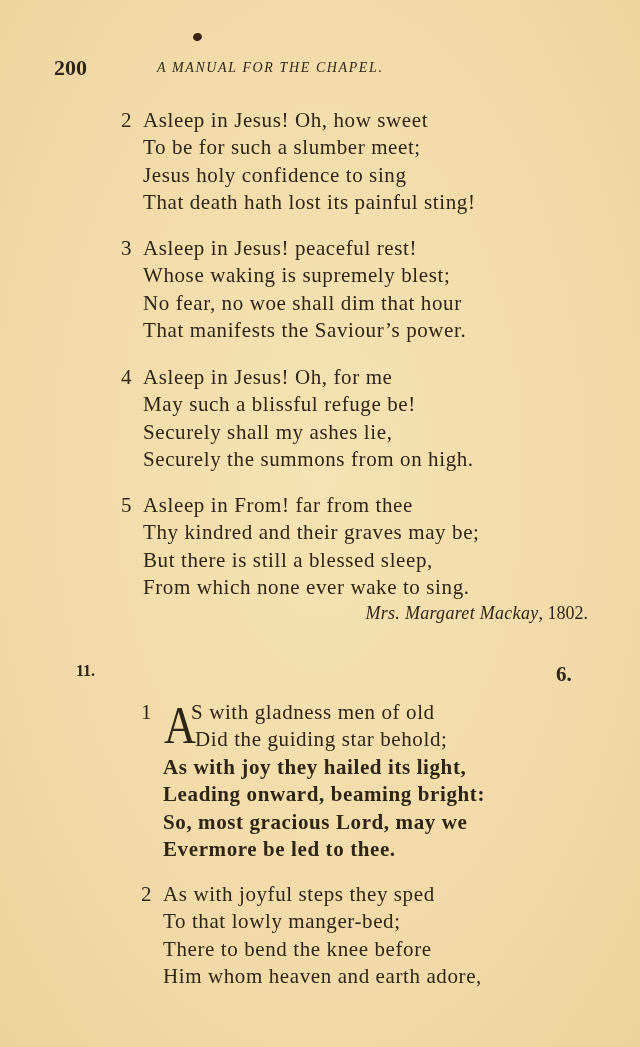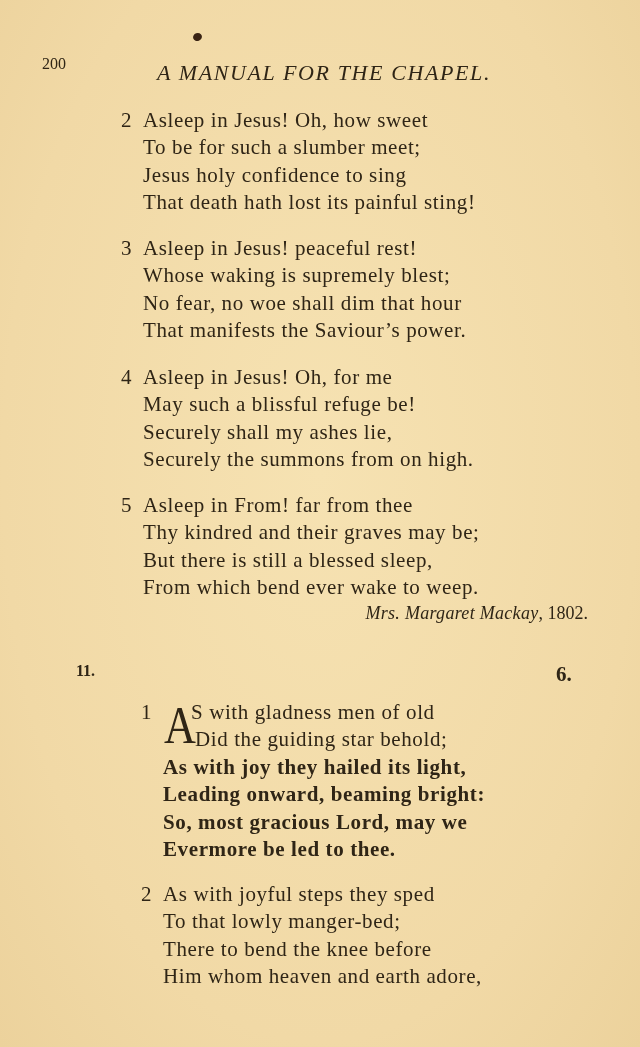--- a/index.html
+++ b/index.html
@@ -6,22 +6,22 @@
   body {
     width:640px; height:1047px; overflow:hidden;
     background:#f3ddaa;
     background: radial-gradient(ellipse at 50% 45%, #f6e2b2 0%, #f1d9a6 70%, #ecd29c 100%);
     font-family:"DejaVu Serif", "Liberation Serif", serif;
     color:#2f2516;
     position:relative;
   }
   .abs { position:absolute; }
   .blot { left:193px; top:33px; width:9px; height:8px; border-radius:50%; background:#3a2414; transform:rotate(-20deg); }
-  .pagenum { left:42px; top:55px; font-size:16px; font-family:"Liberation Serif", serif; }
-  .runhead { left:157px; top:60px; font-size:22px; font-style:italic; letter-spacing:1.6px; font-family:"Liberation Serif", serif; }
+  .pagenum { left:54px; top:55px; font-size:22px; font-family:"Liberation Serif", serif;font-weight:bold; }
+  .runhead { left:157px; top:60px; font-size:14px; font-style:italic; letter-spacing:1.6px; font-family:"Liberation Serif", serif; }
   .verse { position:absolute; font-family:"Liberation Serif", serif; font-size:21px; line-height:27.3px; letter-spacing:0.6px; }
   .line { white-space:nowrap; height:27.3px; }
   .vnum { position:absolute; left:-22px; }
   .attr { right:52px; top:603px; font-size:18px; font-family:"Liberation Serif", serif; white-space:nowrap; }
   .attr i { letter-spacing:0.3px; }
   .hymnnum { left:76px; top:662px; font-size:16px; font-weight:bold; font-family:"Liberation Serif", serif; }
   .meter { left:556px; top:662px; font-size:21px; font-weight:bold; font-family:"Liberation Serif", serif; }
   .dropcap { position:absolute; left:164px; top:701px; font-size:52px; line-height:50px; font-family:"Liberation Serif", serif; transform:scaleX(0.85); transform-origin:left; }
 </style>
 </head>
@@ -53,21 +53,21 @@
   <div class="line">May such a blissful refuge be!</div>
   <div class="line">Securely shall my ashes lie,</div>
   <div class="line">Securely the summons from on high.</div>
 </div>
 
 <div class="verse" style="left:143px; top:492px;">
   <span class="vnum">5</span>
   <div class="line">Asleep in From! far from thee</div>
   <div class="line">Thy kindred and their graves may be;</div>
   <div class="line">But there is still a blessed sleep,</div>
-  <div class="line">From which bend ever wake to weep.</div>
+  <div class="line">From which none ever wake to sing.</div>
 </div>
 
 <div class="abs attr"><i>Mrs. Margaret Mackay</i><span>, 1802.</span></div>
 
 <div class="abs hymnnum">11.</div>
 <div class="abs meter">6.</div>
 
 <div class="verse" style="left:141px; top:699px;">
   <span>1</span>
 </div>

